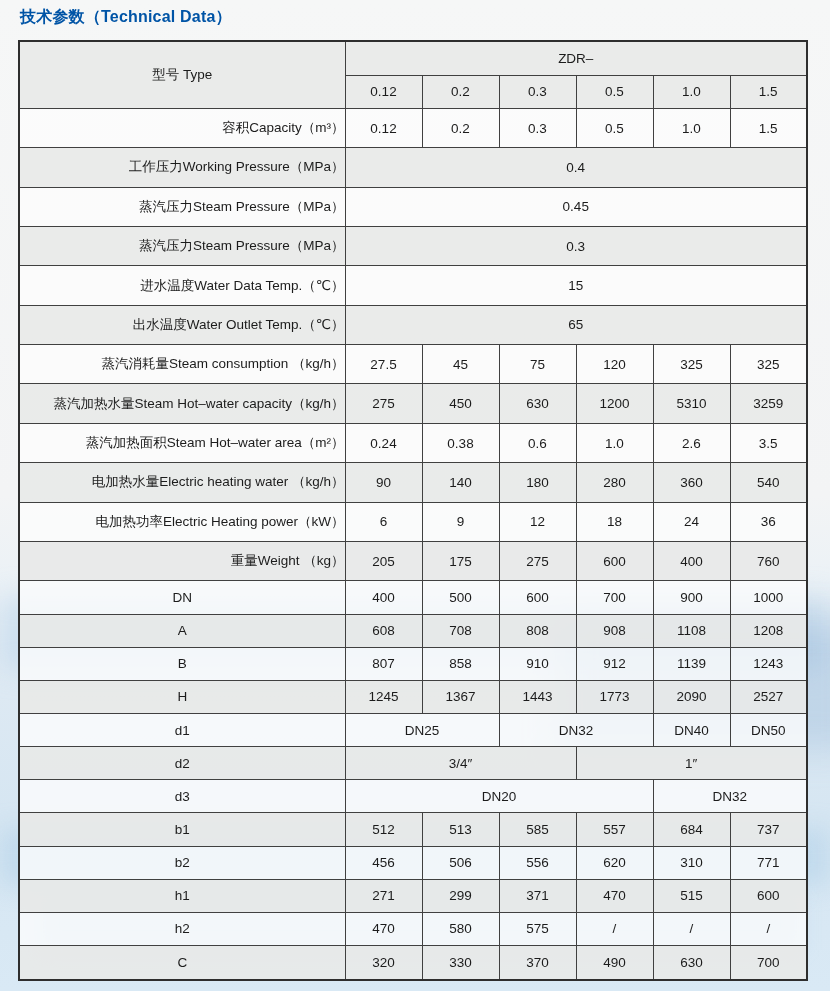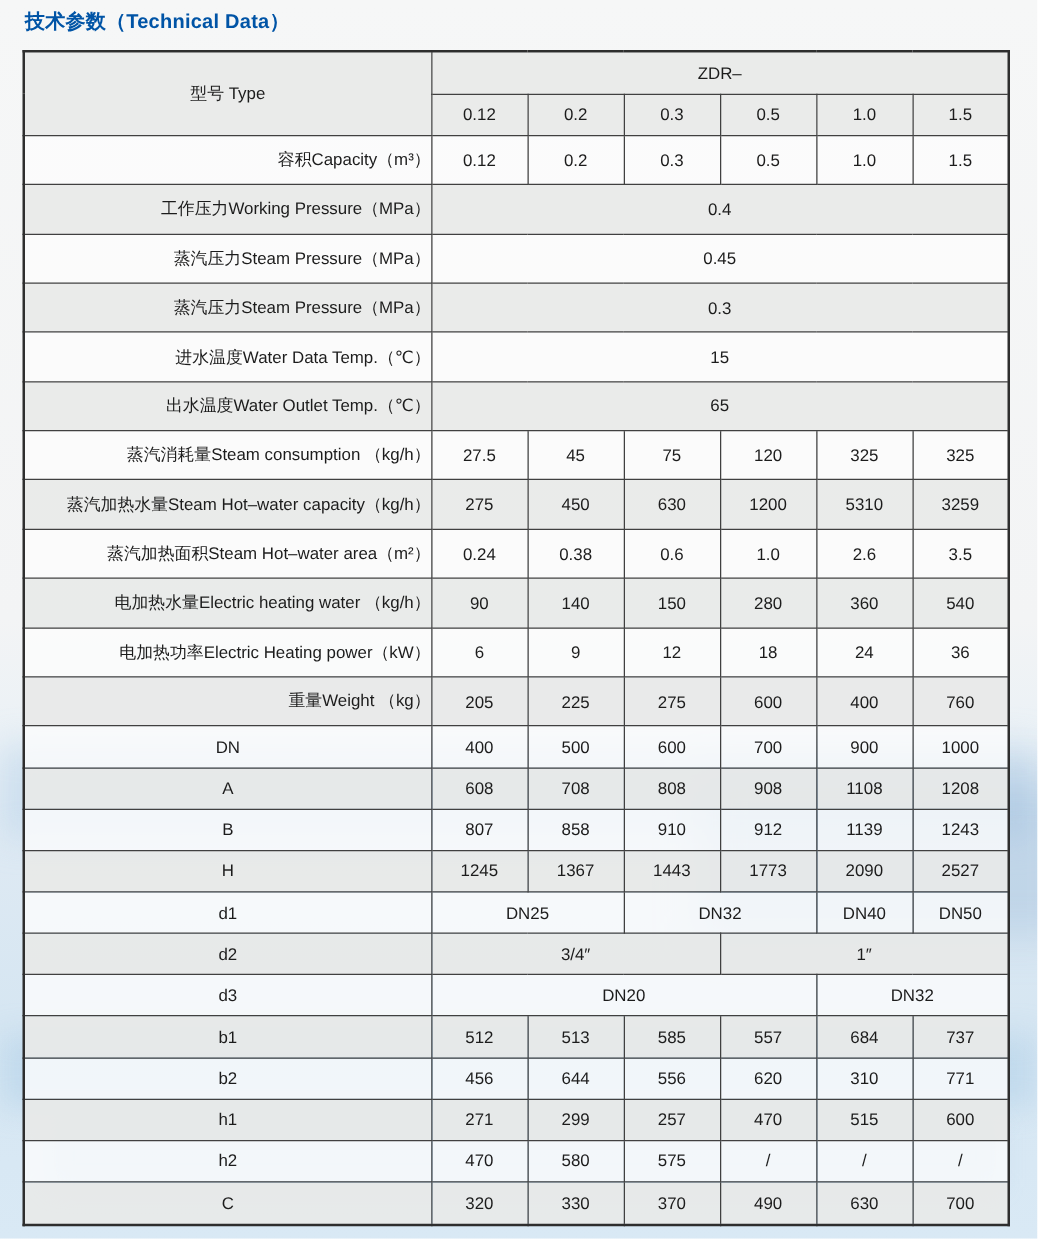--- a/index.html
+++ b/index.html
@@ -141,40 +141,40 @@
         <td>0.6</td>
         <td>1.0</td>
         <td>2.6</td>
         <td>3.5</td>
       </tr>
 
       <tr class="g">
         <td class="lbl">电加热水量Electric heating water （kg/h）</td>
         <td>90</td>
         <td>140</td>
-        <td>150</td>
+        <td>180</td>
         <td>280</td>
         <td>360</td>
         <td>540</td>
       </tr>
 
       <tr class="w">
         <td class="lbl">电加热功率Electric Heating power（kW）</td>
         <td>6</td>
         <td>9</td>
         <td>12</td>
         <td>18</td>
         <td>24</td>
         <td>36</td>
       </tr>
 
       <tr class="g">
         <td class="lbl">重量Weight （kg）</td>
         <td>205</td>
-        <td>225</td>
+        <td>175</td>
         <td>275</td>
         <td>600</td>
         <td>400</td>
         <td>760</td>
       </tr>
 
       <tr class="w">
         <td>DN</td>
         <td>400</td>
         <td>500</td>
@@ -240,32 +240,32 @@
         <td>513</td>
         <td>585</td>
         <td>557</td>
         <td>684</td>
         <td>737</td>
       </tr>
 
       <tr class="w">
         <td>b2</td>
         <td>456</td>
-        <td>644</td>
+        <td>506</td>
         <td>556</td>
         <td>620</td>
         <td>310</td>
         <td>771</td>
       </tr>
 
       <tr class="g">
         <td>h1</td>
         <td>271</td>
         <td>299</td>
-        <td>257</td>
+        <td>371</td>
         <td>470</td>
         <td>515</td>
         <td>600</td>
       </tr>
 
       <tr class="w">
         <td>h2</td>
         <td>470</td>
         <td>580</td>
         <td>575</td>

